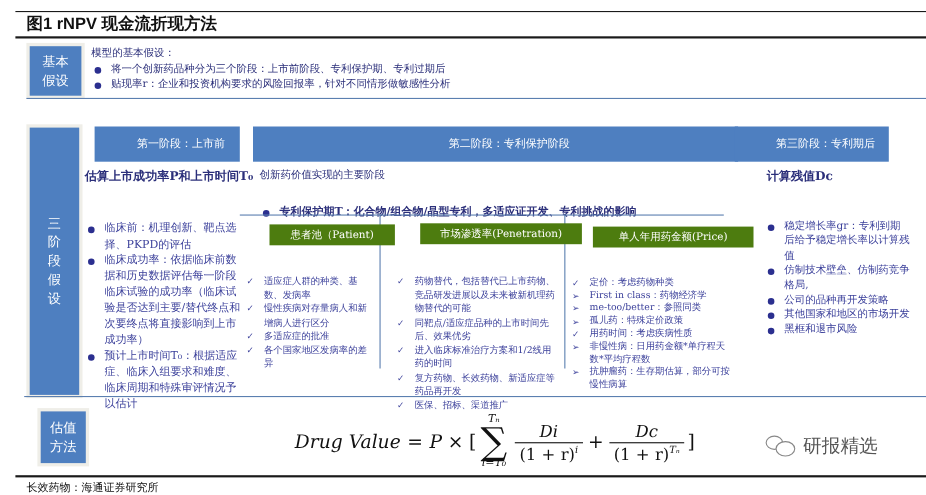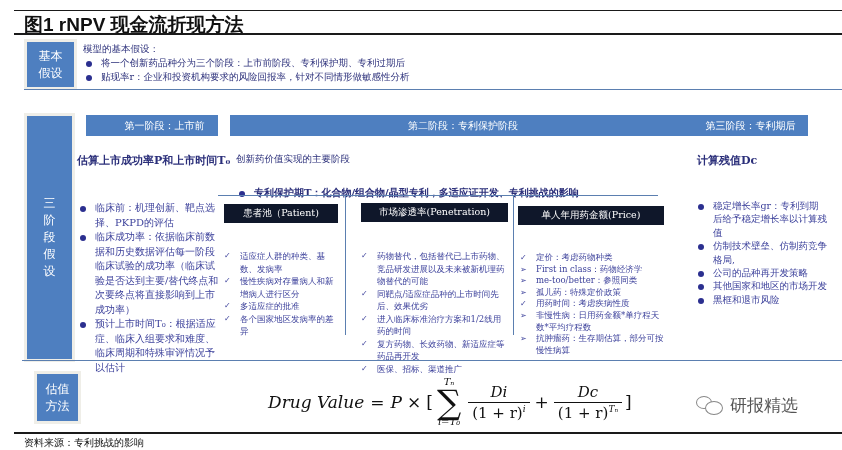--- a/index.html
+++ b/index.html
@@ -1,53 +1,53 @@
 <!DOCTYPE html>
 <html><head>
 <meta charset="utf-8">
 <style>
   * { box-sizing: border-box; margin: 0; padding: 0; }
   html, body { width: 842px; height: 450px; background: #ffffff; overflow: hidden; }
   body { position: relative; font-family: "DejaVu Sans", sans-serif; color: #2b2f7a; }
 
   .abs { position: absolute; }
   .rule-top { left: 14px; top: 10px; width: 828px; height: 1px; background: #1a1a1a; }
-  .fig-title { left: 24px; top: 12px; font-family: "Liberation Sans", sans-serif; font-weight: bold; font-size: 19px; color: #111; }
+  .fig-title { left: 24px; top: 12px; font-family: "Liberation Sans", sans-serif; font-weight: bold; font-size: 15px; color: #111; }
   .rule-title { left: 14px; top: 33px; width: 828px; height: 2px; background: #1a1a1a; }
 
   .side-box {
     position: absolute; background: #4e7fc0; color: #fff;
     box-shadow: 0 0 0 3px #efeee8;
     display: flex; align-items: center; justify-content: center;
     font-family: "DejaVu Serif", serif; font-size: 12px; line-height: 17px; text-align: center;
   }
   .side-box span { display: block; }
 
   .assump { left: 83px; top: 42px; font-family: "DejaVu Serif", serif; font-size: 9.5px; line-height: 14px; color: #2b2f7a; }
   .assump li, .bl li { list-style: none; position: relative; padding-left: 18px; }
   .dot::before { content: ""; position: absolute; left: 3px; top: 5px; width: 6px; height: 6px; border-radius: 50%; background: #2b2f8f; }
 
   .sep { position: absolute; height: 1px; background: #5b7fb0; }
 
   .stage-head {
-    position: absolute; background: #4e7fc0; color: #fff; height: 21px;
+    position: absolute; background: #4e7fc0; color: #fff; height: 32px;
     display: flex; align-items: center; justify-content: center;
     font-family: "DejaVu Serif", serif; font-size: 10px; padding-left: 25px;
   }
 
   .t-bold { font-family: "DejaVu Serif", serif; font-weight: bold; font-size: 11px; color: #2b2f7a; }
   .bl { font-family: "DejaVu Serif", serif; font-size: 10px; line-height: 14.5px; color: #3a3f9a; margin-top: 21px; }
   .bl.small { font-size: 8.5px; line-height: 12.5px; }
   .chk::before { content: "✓"; position: absolute; left: 2px; top: 0; font-size: 8px; color: #3a3f9a; }
   .arr::before { content: "➢"; position: absolute; left: 2px; top: 0; font-size: 8px; color: #3a3f9a; }
 
   .sub-head {
-    position: absolute; background: #0f172a; color: #fff; height: 19px;
+    position: absolute; background: #4d7c0f; color: #fff; height: 19px;
     display: flex; align-items: center; justify-content: center;
-    font-family: "DejaVu Serif", serif; font-size: 9.5px;
+    font-family: "DejaVu Serif", serif; font-size: 9.5px; margin-left: 21px;
   }
   .vline { position: absolute; width: 1px; background: #5b7fb0; }
 
   .formula { left: 268px; top: 372px; height: 60px; display: flex; align-items: center; font-family: "DejaVu Serif", serif; font-style: italic; font-size: 17px; color: #111; }
   .formula .up { font-style: normal; }
   .sigma { display: inline-flex; flex-direction: column; align-items: center; margin: 0 4px; line-height: 1; }
   .sigma .lim { font-size: 10px; font-style: italic; }
   .sigma .sym { font-size: 34px; font-style: normal; line-height: 30px; }
   .frac { display: inline-flex; flex-direction: column; align-items: center; margin: 0 3px; }
   .frac .num { font-size: 15px; padding: 0 4px 1px; }
@@ -183,13 +183,13 @@
 
 <div class="abs watermark">
   <span class="wm-icon">
       <span class="b1"></span>
       <span class="b2"></span>
     </span>
   <span>研报精选</span>
 </div>
 
 <div class="abs rule-bottom"></div>
-<div class="abs source">资料来源：专利挑战的影响</div>
+<div class="abs source">长效药物：海通证券研究所</div>
 
 </body></html>

